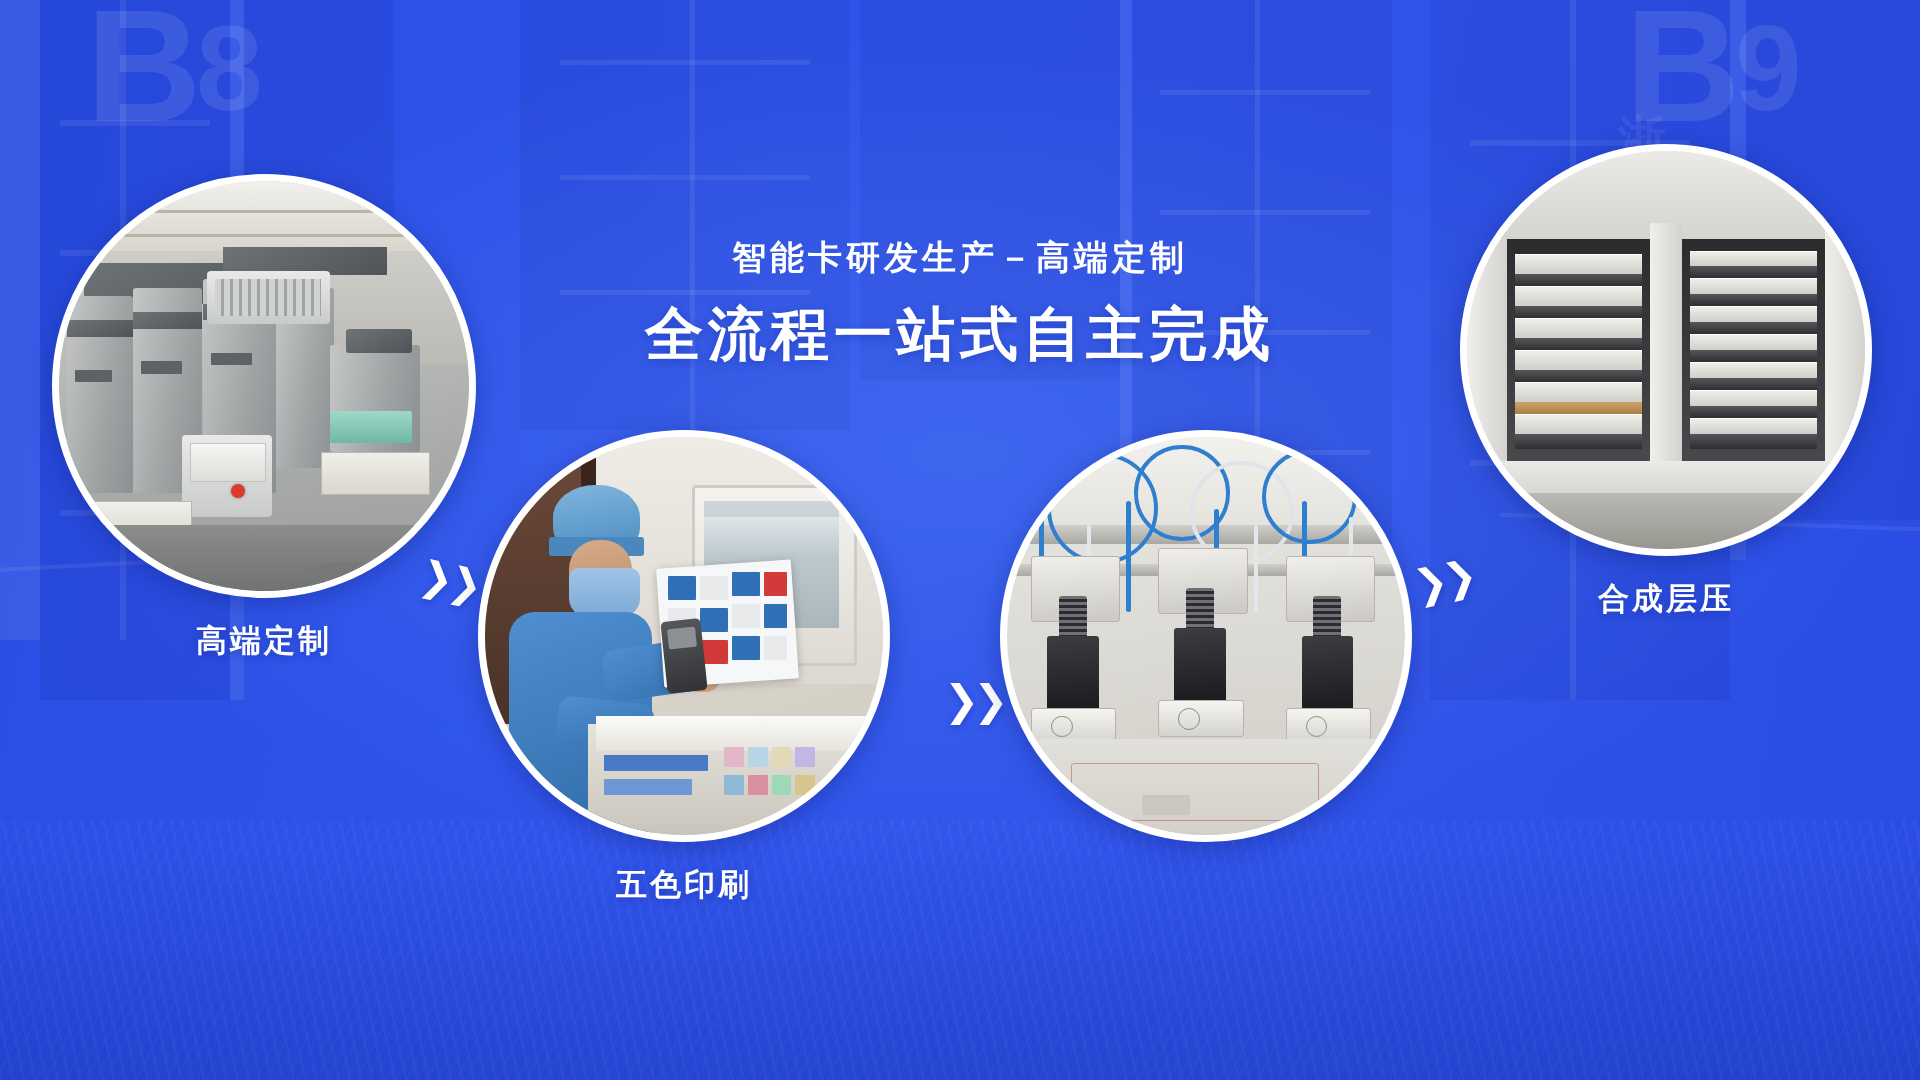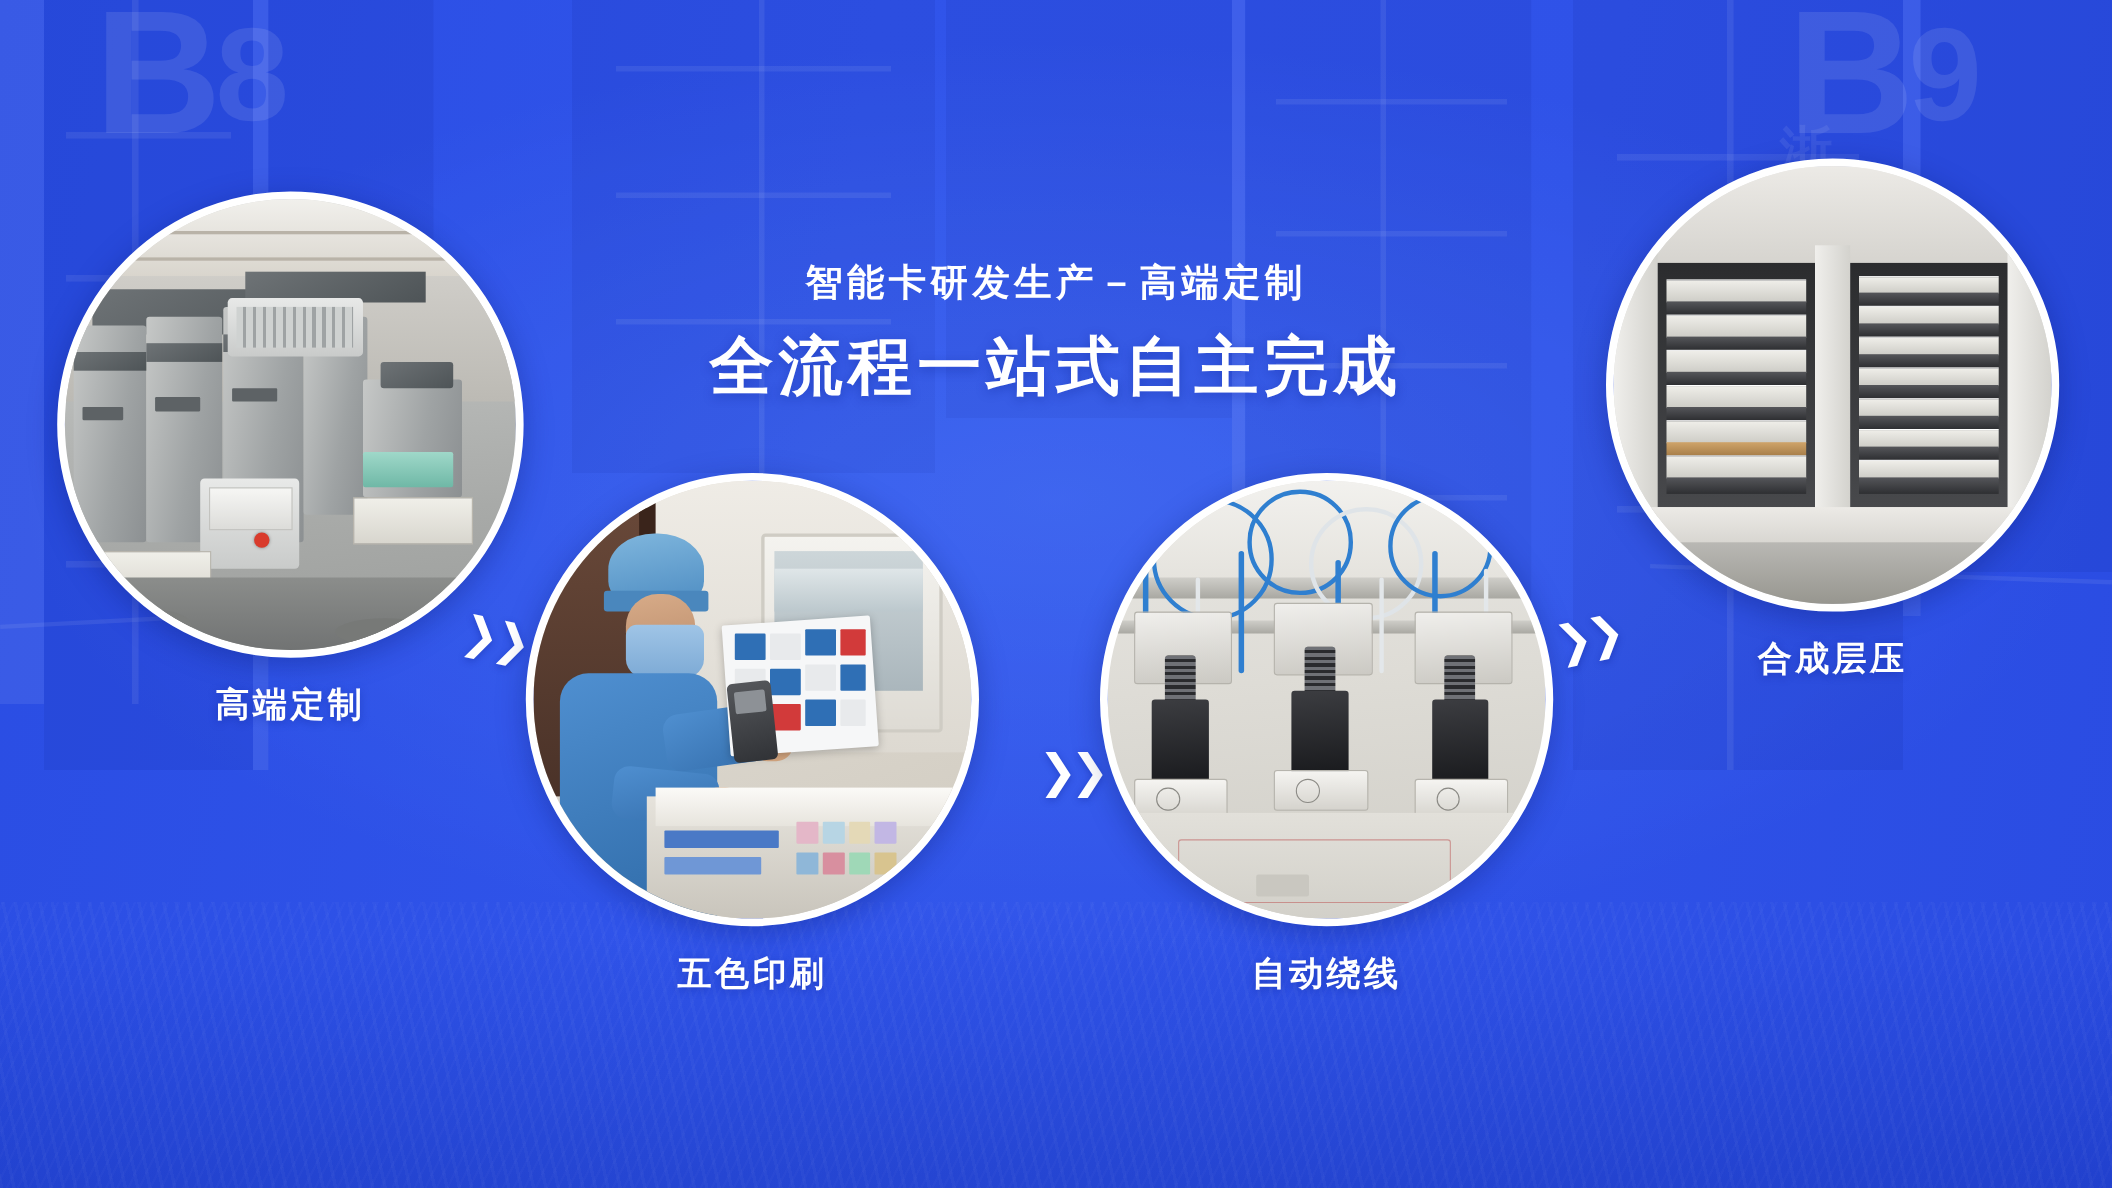--- a/index.html
+++ b/index.html
@@ -416,21 +416,20 @@
         <div class="foot" style="left:38%;top:66%;width:21%;height:9%;"></div>
         <div class="foot" style="left:70%;top:68%;width:21%;height:9%;"></div>
         <div style="position:absolute;left:11%;top:70%;width:5%;height:5%;border:1px solid #8b8a85;border-radius:50%;"></div>
         <div style="position:absolute;left:43%;top:68%;width:5%;height:5%;border:1px solid #8b8a85;border-radius:50%;"></div>
         <div style="position:absolute;left:75%;top:70%;width:5%;height:5%;border:1px solid #8b8a85;border-radius:50%;"></div>
         <div class="floor" style="top:76%;height:24%;"></div>
         <div class="redline" style="left:16%;top:82%;width:62%;height:14%;border-radius:3px;"></div>
         <div style="position:absolute;left:34%;top:90%;width:12%;height:5%;background:#c9c7c0;border-radius:2px;"></div>
       </div>
     </div>
-    <div class="caption">自动绕线</div>
   </div>
 
   <span class="chev" style="left:1414px;top:560px;font-size:40px;letter-spacing:-4px;transform:rotate(-12deg);">❯❯</span>
 
   <div class="node" style="left:1460px;top:144px;">
     <div class="circle p4" style="width:398px;height:398px;">
       <div class="photo">
         <div class="frame" style="left:0;top:0;width:100%;height:22%;"></div>
         <div class="col" style="left:0;top:0;width:10%;height:100%;"></div>
         <div class="col" style="left:90%;top:0;width:10%;height:100%;"></div>

